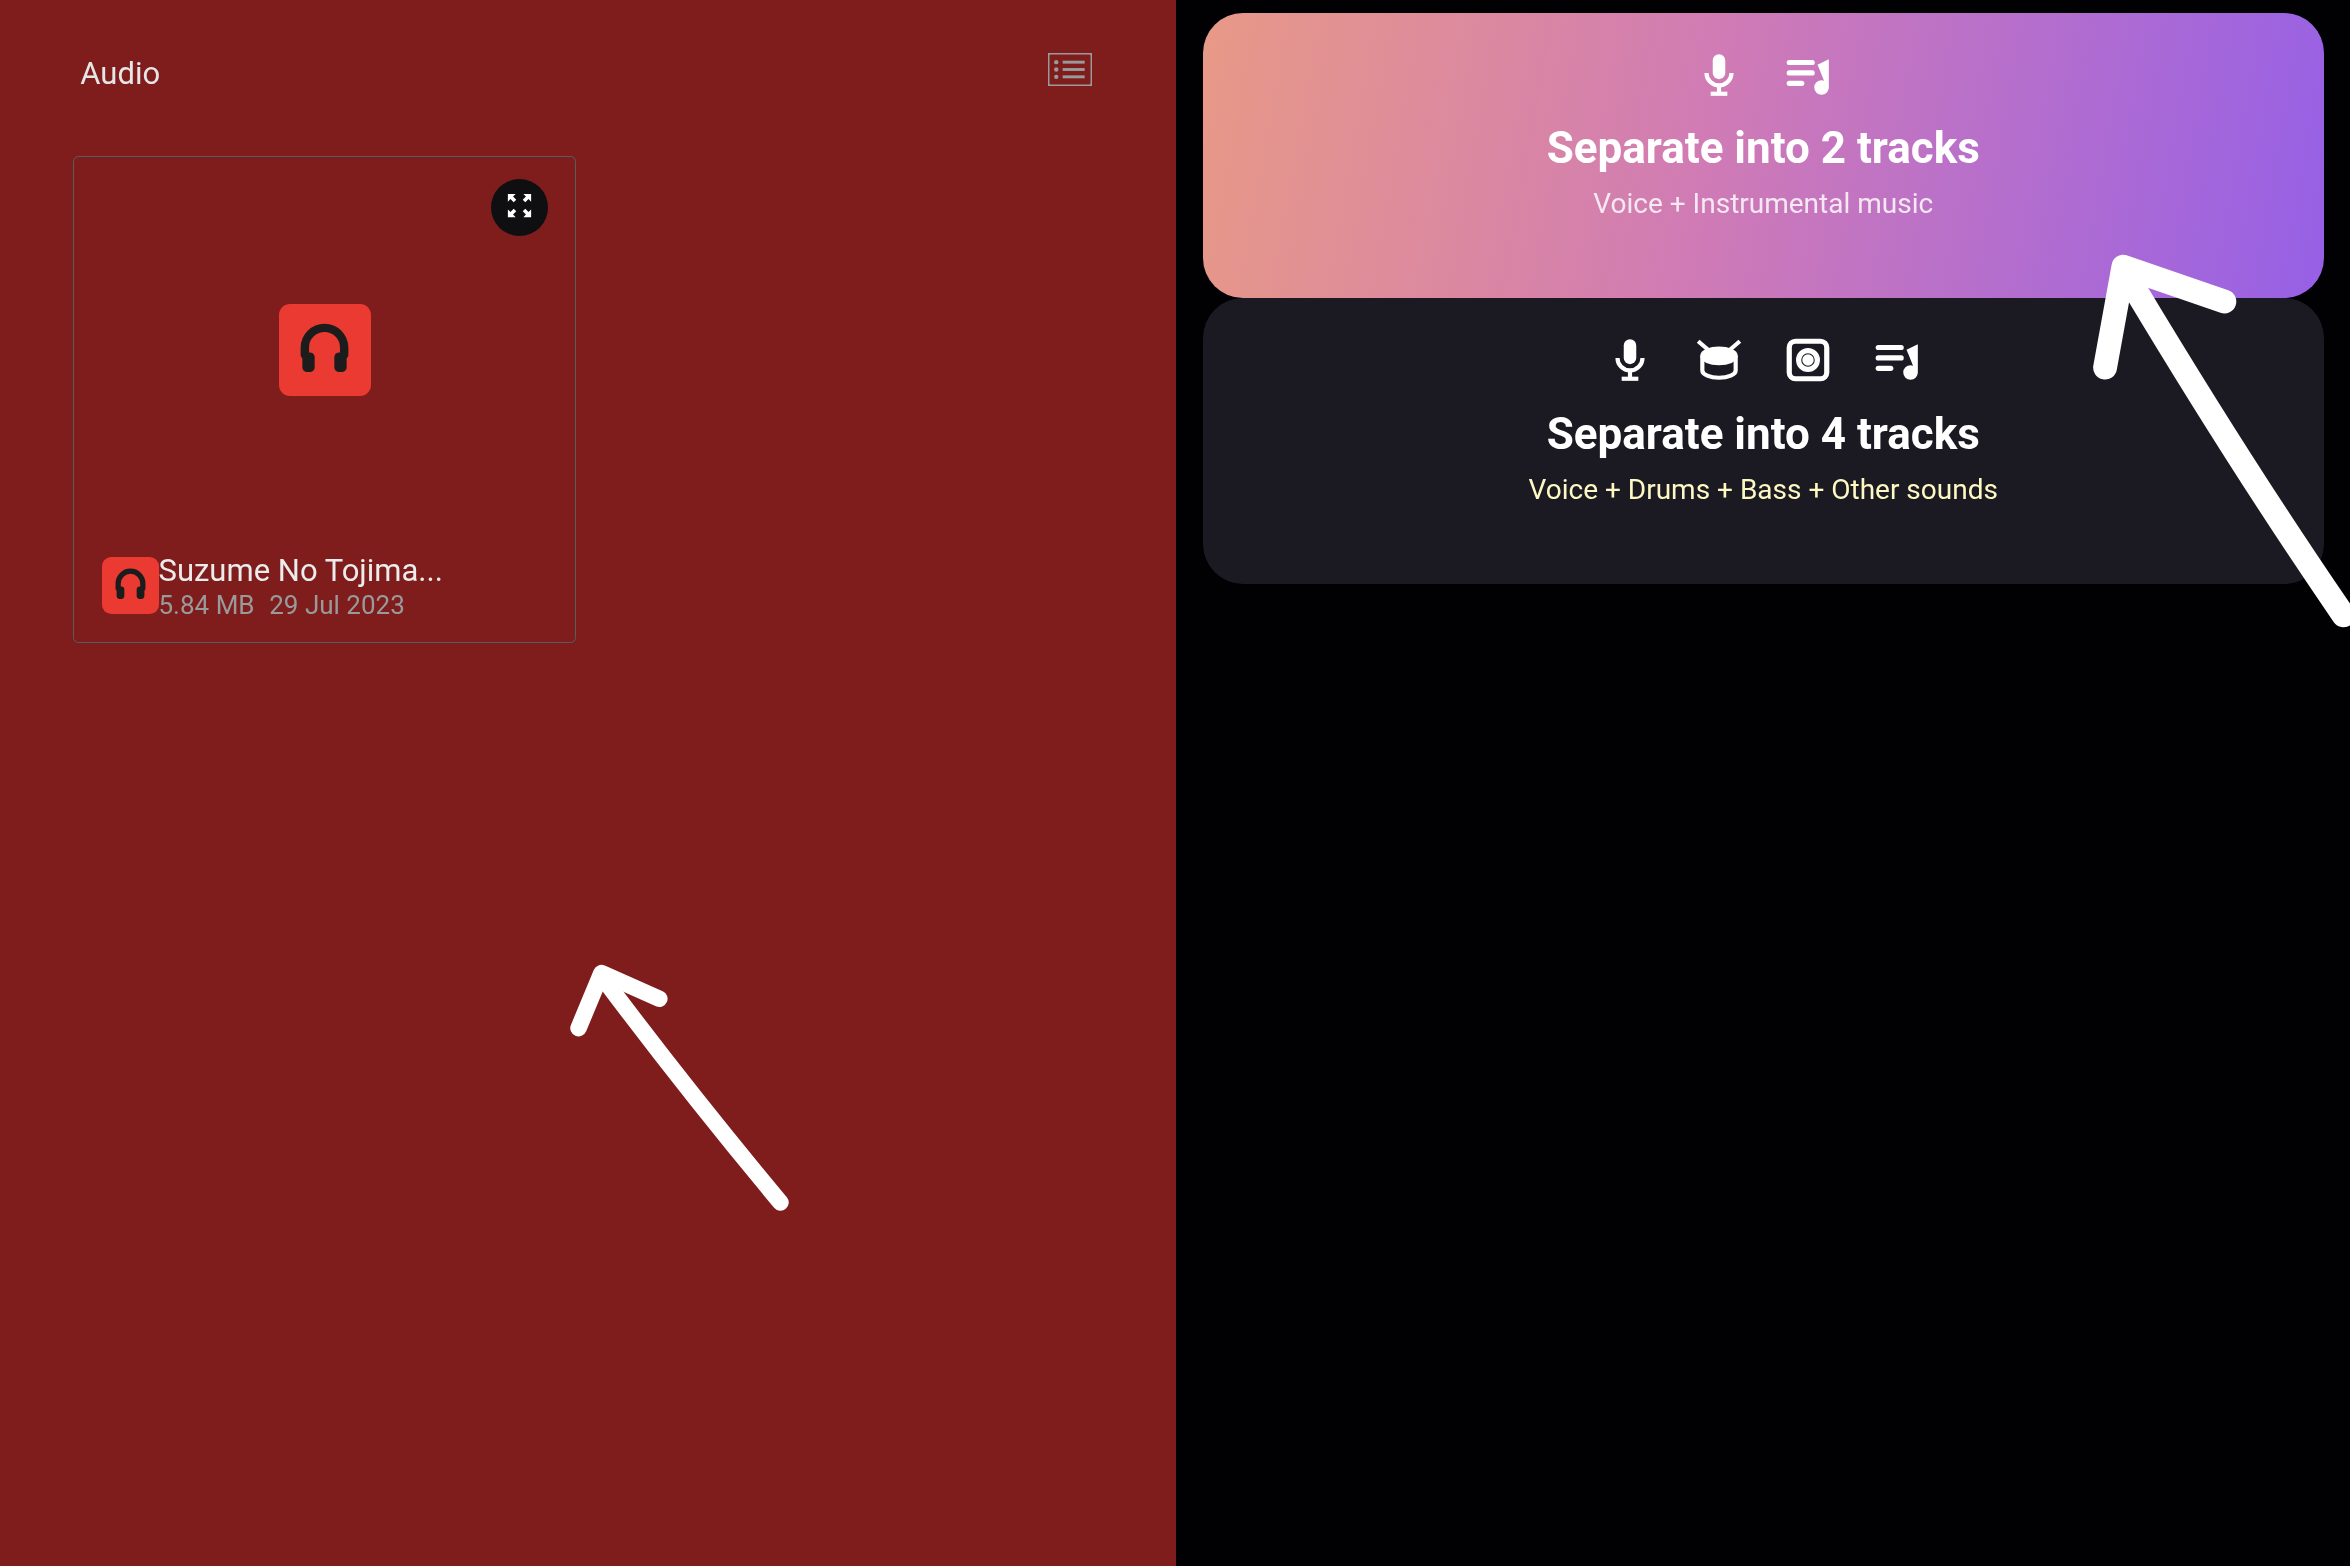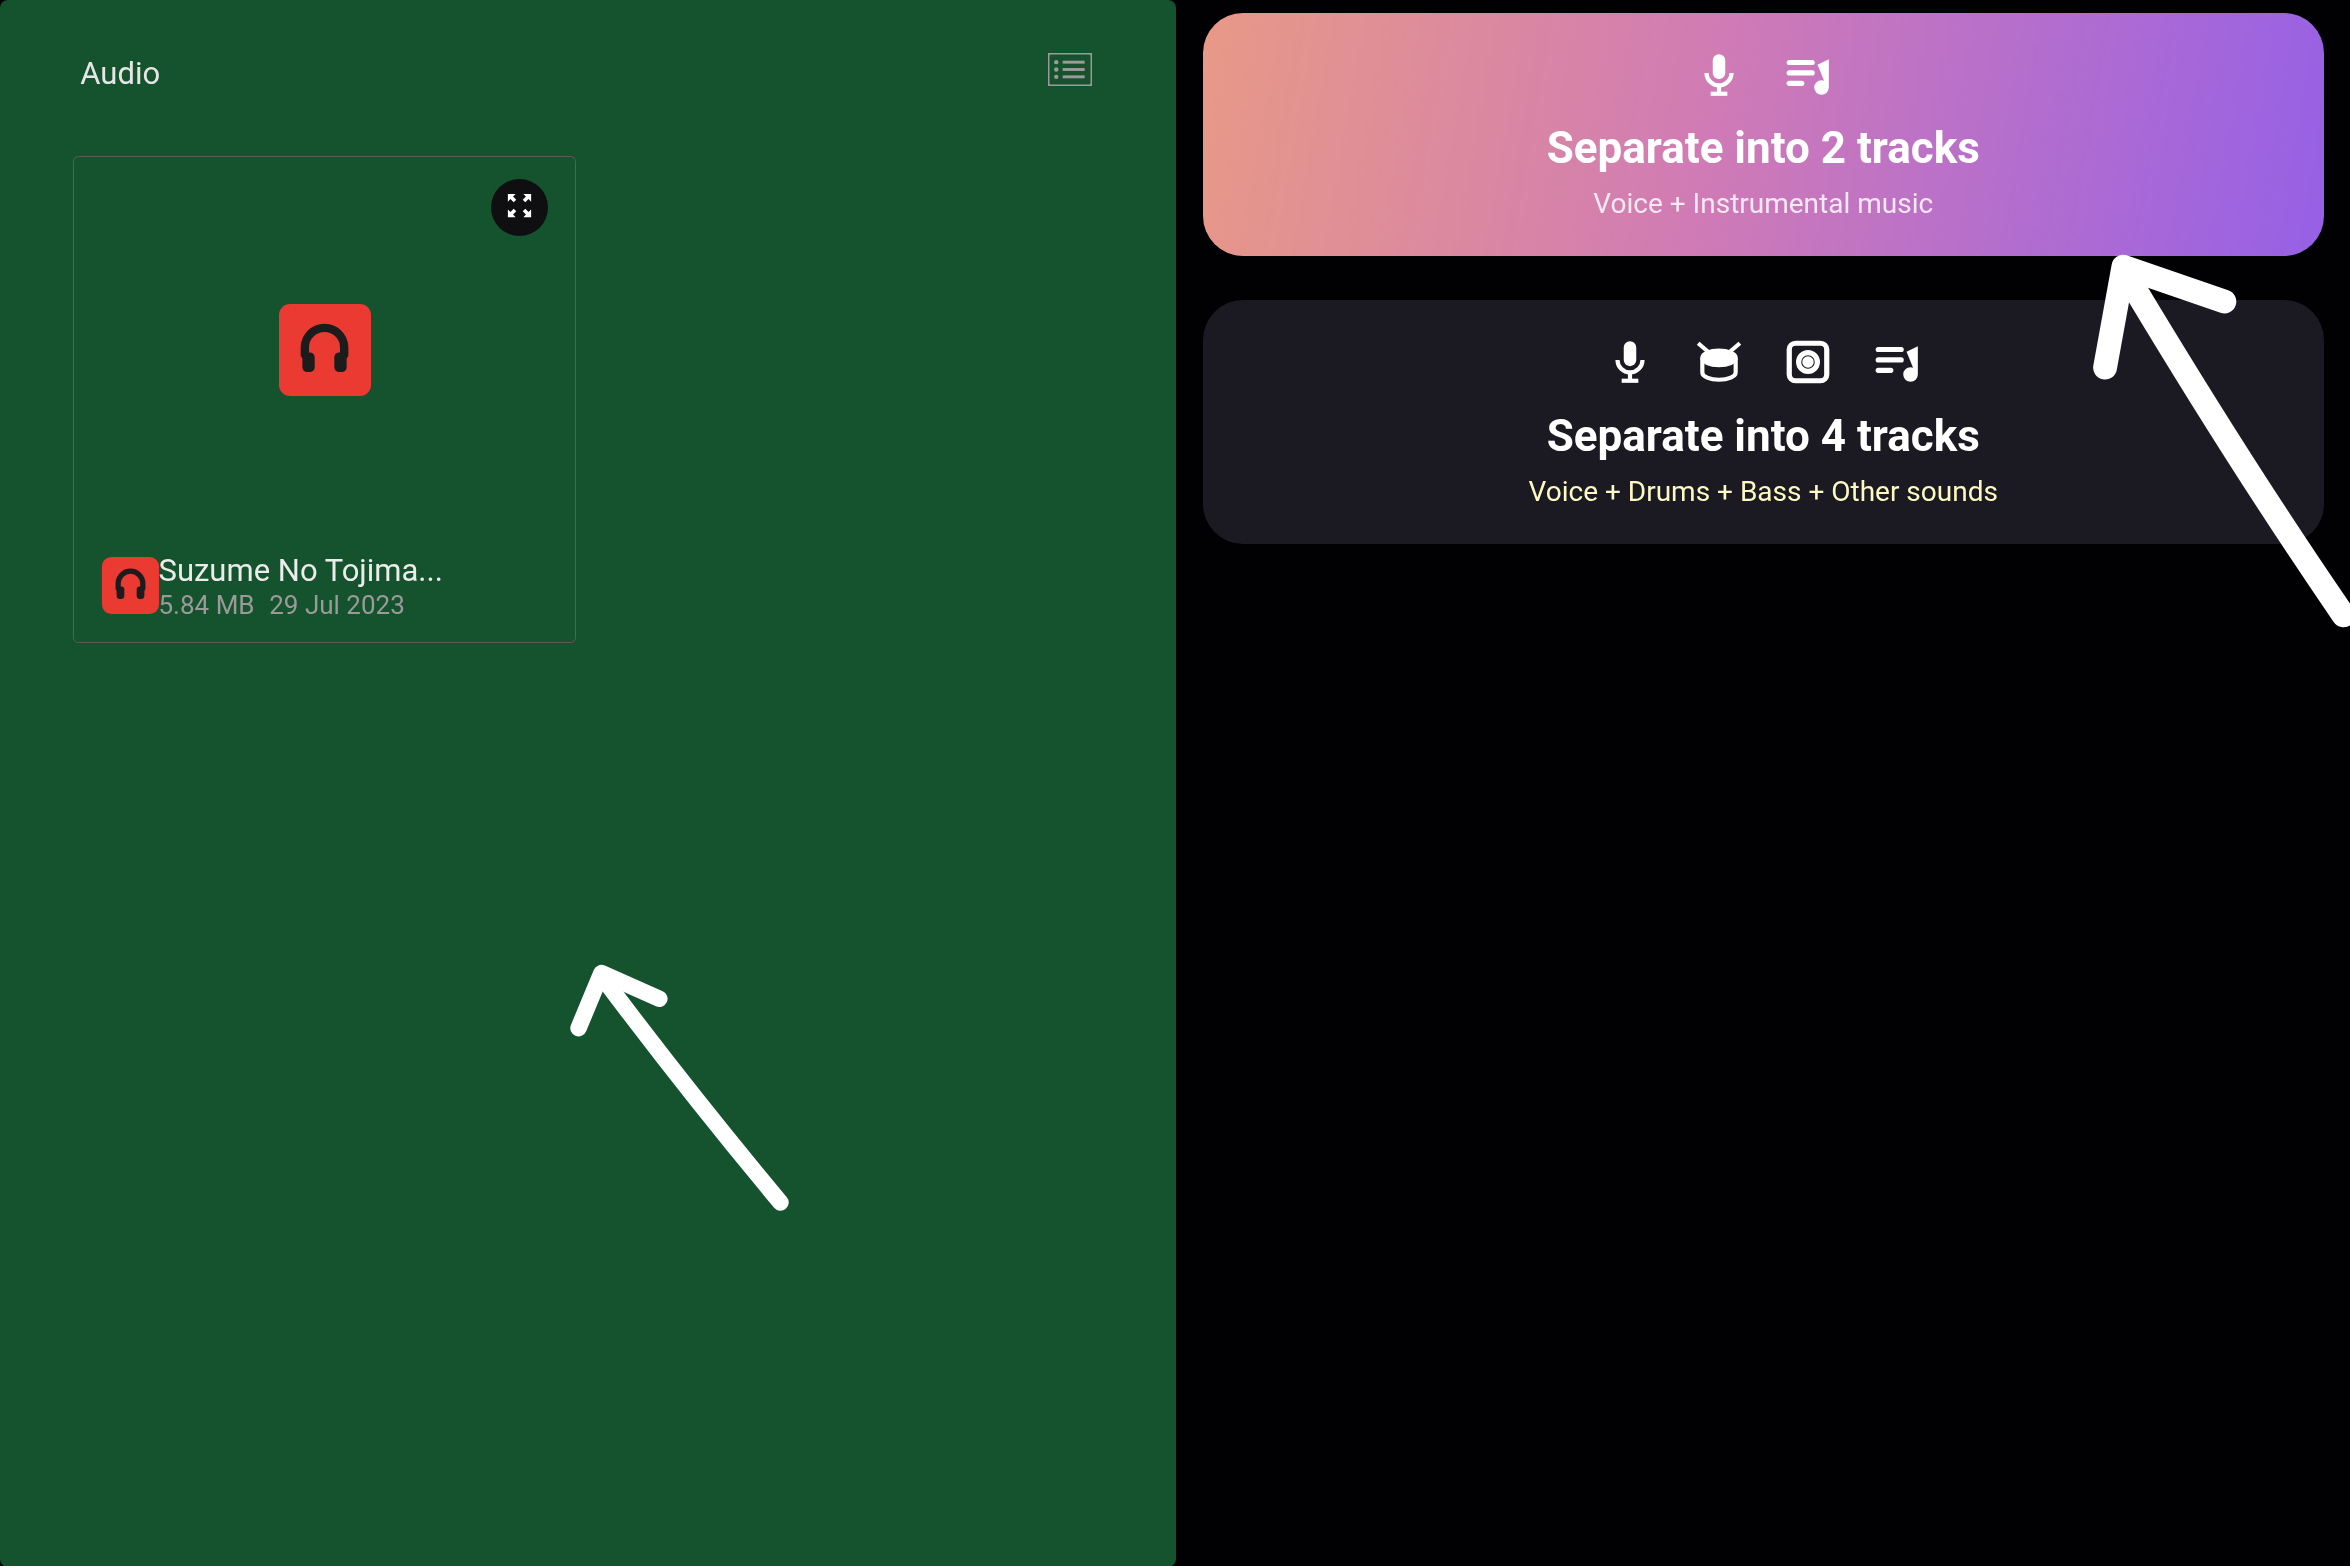--- a/index.html
+++ b/index.html
@@ -7,24 +7,23 @@
   body {
     font-family: -apple-system, BlinkMacSystemFont, "Segoe UI", Roboto, Helvetica, Arial, sans-serif;
     background: #000;
     display: flex;
     width: 2351px;
     height: 1567px;
   }
   .panel-left {
     width: 50%;
     height: 100%;
-    background: #14532d;
+    background: #7f1d1d;
     position: relative;
     padding: 55px 73px;
-    border-radius: 8px;
   }
   .panel-right {
     width: 50%;
     height: 100%;
     background: #010003;
     position: relative;
     padding: 13px 27.5px;
   }
 
   
@@ -128,22 +127,21 @@
     top: 193px;
     right: -11px;
     pointer-events: none;
   }
 
   
   .option-card {
     border-radius: 40px;
     text-align: center;
     color: #fff;
-    padding: 37px 37px 36px 37px;
-    margin-bottom: 44px;
+    padding: 37px 37px 78px 37px;
     cursor: pointer;
   }
   .opt-2 {
     background: linear-gradient(100deg, #e89986 0%, #d07bb5 45%, #9660e6 100%);
   }
   .opt-4 {
     background: #1b1a23;
   }
   .icon-row {
     display: flex;

